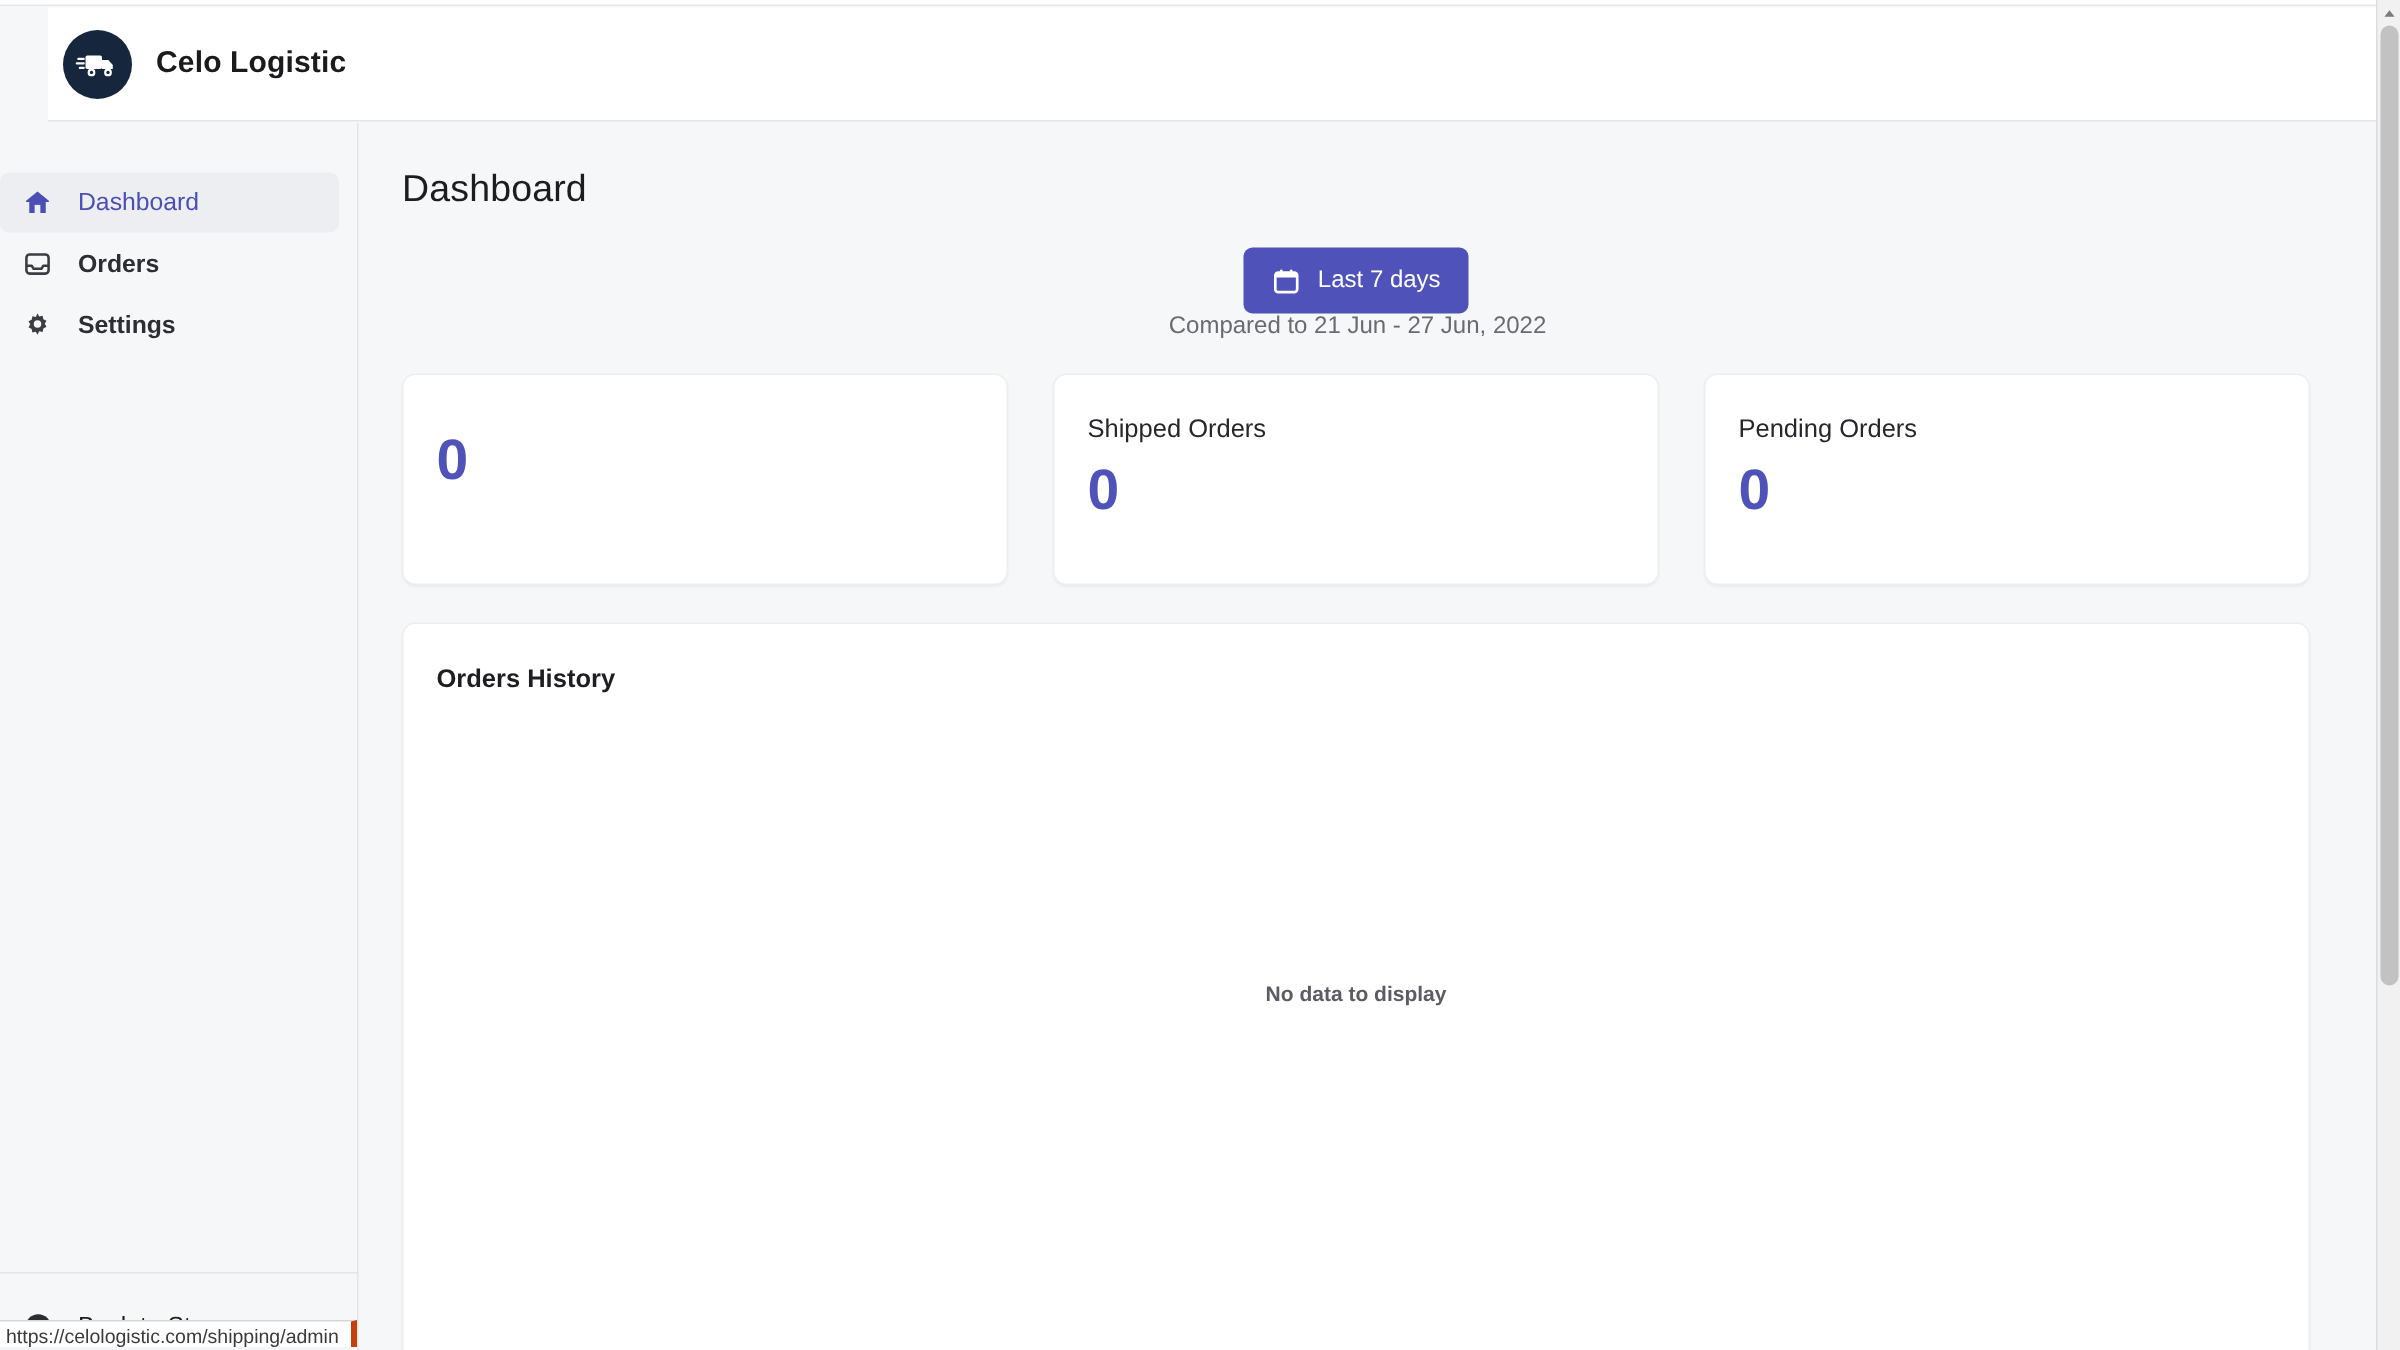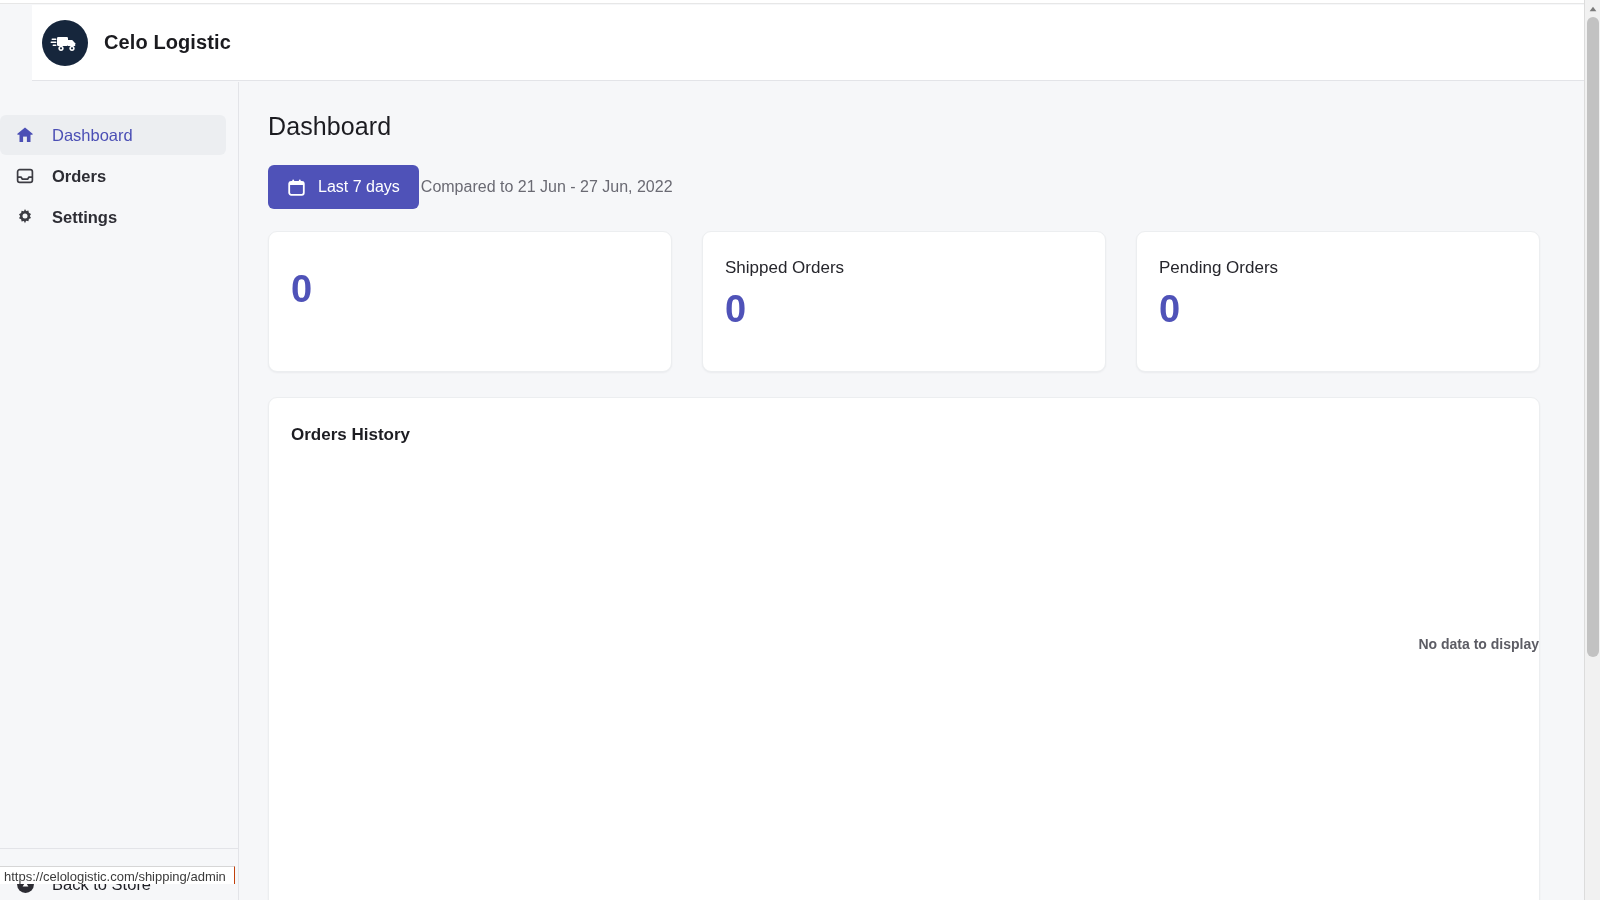--- a/index.html
+++ b/index.html
@@ -137,20 +137,21 @@
     font-size: 25px;
     color: #1c1c21;
     font-weight: normal;
     letter-spacing: 0.1px;
   }
 
   .filter-row {
     display: flex;
     align-items: center;
     margin-top: 24px;
+    flex-direction: column;
   }
   .range-button {
     display: inline-flex;
     align-items: center;
     background: #4f52b8;
     color: #ffffff;
     border: none;
     border-radius: 6px;
     height: 44px;
     padding: 0 19px;
@@ -211,21 +212,21 @@
   }
   .history-title {
     font-size: 17px;
     font-weight: bold;
     color: #1d1d22;
   }
   .empty-state {
     position: absolute;
     left: 0; right: 0;
     top: 238px;
-    text-align: right;
+    text-align: center;
     font-size: 14px;
     font-weight: bold;
     color: #5c5c64;
   }
 
   
   .scrollbar {
     position: absolute;
     top: 0; right: 0;
     width: 16px;
@@ -247,25 +248,25 @@
     width: 12px;
     height: 640px;
     background: #c2c2c2;
     border-radius: 6px;
     cursor: pointer;
   }
 
   
   .status-bar {
     position: absolute;
-    left: 0; bottom: 16px;
+    left: 0; bottom: 2px;
     max-width: 430px;
     background: #ffffff;
     border-top: 1px solid #d6d6d6;
-    border-right: 1px solid #c2410c;
+    border-right: 4px solid #c2410c;
     padding: 2px 8px 3px 4px;
     font-size: 13px;
     color: #3b3b3b;
     white-space: nowrap;
     overflow: hidden;
     height: 18px;
     line-height: 16px;
   }
 </style>
 </head>

